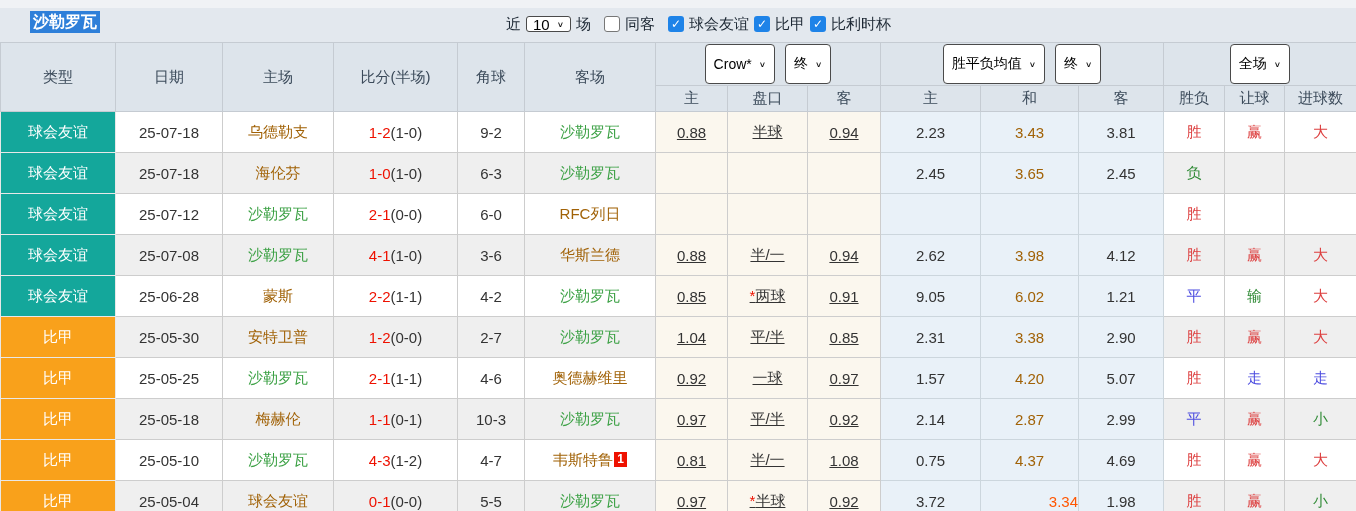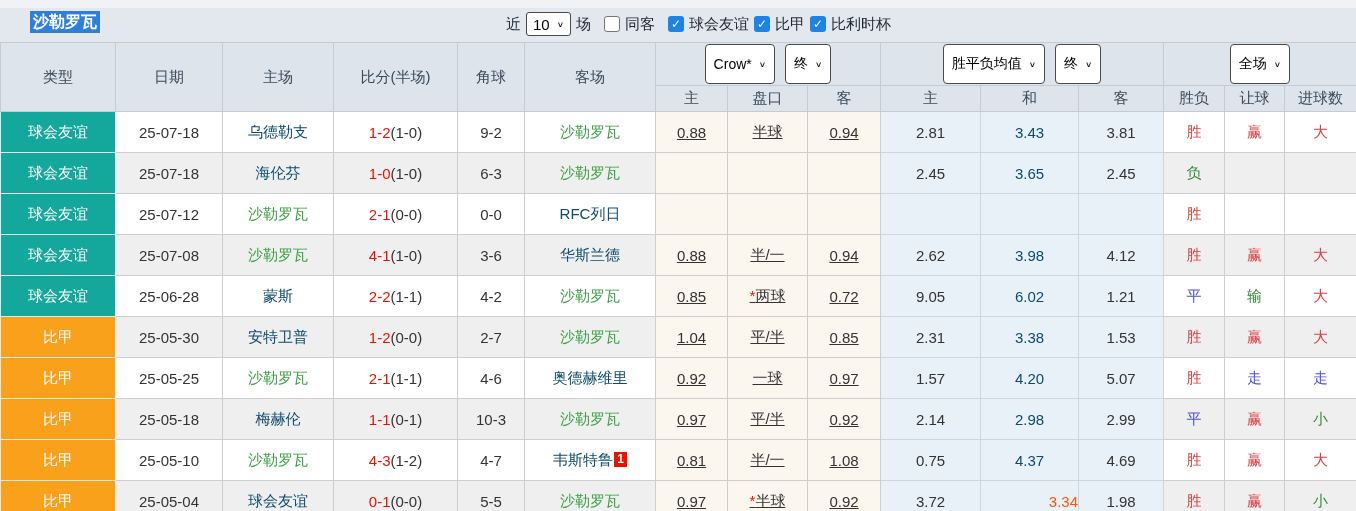--- a/index.html
+++ b/index.html
@@ -21,21 +21,21 @@
     font-weight:bold; font-size:16px; padding:1px 3px; line-height:20px;
   }
   .controls{
     position:absolute; left:506px; top:2px;
     display:flex; align-items:center; font-size:15px; color:#1c2733;
     gap:5px; height:28px;
   }
   .mini-select{
     display:inline-flex; align-items:center; gap:7px;
     background:#fff; border:1px solid #4a4a4a; border-radius:3px;
-    padding:1px 6px; height:24px; font-size:15px; color:#000; cursor:pointer;
+    padding:1px 6px; height:16px; font-size:15px; color:#000; cursor:pointer;
   }
   .chev{ font-size:10px; color:#111; transform:scaleY(.8); }
   .cb{
     width:16px; height:16px; border-radius:3px; display:inline-flex;
     align-items:center; justify-content:center; cursor:pointer; flex:0 0 auto;
   }
   .cb.unchecked{ background:#fff; border:1px solid #777; }
   .cb.checked{ background:var(--c-check_blue); color:#fff; font-size:12px; font-weight:bold; }
   .gap-l{ margin-left:8px; }
   
@@ -54,21 +54,21 @@
   }
   .group-flex{ display:flex; align-items:center; justify-content:center; gap:10px; }
   td{ border:1px solid #cdcdcd; height:41px; overflow:hidden; white-space:nowrap; }
   tr.odd td{ background:#fff; }
   tr.even td{ background:var(--c-row_grey); }
   td.col-odds{ background:var(--c-cream) !important;text-decoration:underline; }
   td.col-avg{ background:var(--c-pale_blue) !important; border-color:#ccd6dd; }
   td.type{ color:#fff; font-size:15px; }
   td.type[data-badge="teal"]{ background:var(--c-teal) !important; border-color:#e8e8e8;}
   td.type[data-badge="orange"]{ background:var(--c-orange) !important; border-color:#e8e8e8;}
-  [data-color="dark"]{ color:#0c4a6e; }
+  [data-color="dark"]{ color:#a16207; }
   [data-color="tgreen"]{ color:var(--c-team_green); }
   [data-color="red"]{ color:var(--c-res_red); }
   [data-color="green"]{ color:var(--c-res_green); }
   [data-color="blue"]{ color:var(--c-res_blue); }
   [data-color="orange"]{ color:var(--c-hl_orange);text-align:right; }
   .ft{ color:var(--c-score_red); }
   .ht{ color:#333;text-align:center; }
   .star{ color:var(--c-score_red); }
   .sup{
     display:inline-block; background:var(--c-score_red); color:#fff;
@@ -183,21 +183,21 @@
   <tr class="odd">
     <td class="type" data-badge="teal">球会友谊</td>
     <td class="date">25-07-18</td>
     <td data-color="dark">乌德勒支</td>
     <td><span class="ft">1-2</span><span class="ht">(1-0)</span></td>
     <td>9-2</td>
     <td><span data-color="tgreen">沙勒罗瓦</span></td>
     <td class="col-odds">0.88</td>
     <td class="col-odds"><span class="star"></span><span>半球</span></td>
     <td class="col-odds">0.94</td>
-    <td class="col-avg">2.81</td>
+    <td class="col-avg">2.23</td>
     <td class="col-avg" data-color="dark">3.43</td>
     <td class="col-avg">3.81</td>
     <td data-color="red">胜</td>
     <td data-color="red">赢</td>
     <td data-color="red">大</td>
   </tr>
 
   <tr class="even">
     <td class="type" data-badge="teal">球会友谊</td>
     <td class="date">25-07-18</td>
@@ -214,21 +214,21 @@
     <td data-color="green">负</td>
     <td data-color=""></td>
     <td data-color=""></td>
   </tr>
 
   <tr class="odd">
     <td class="type" data-badge="teal">球会友谊</td>
     <td class="date">25-07-12</td>
     <td data-color="tgreen">沙勒罗瓦</td>
     <td><span class="ft">2-1</span><span class="ht">(0-0)</span></td>
-    <td>0-0</td>
+    <td>6-0</td>
     <td><span data-color="dark">RFC列日</span></td>
     <td class="col-odds"></td>
     <td class="col-odds"><span class="star"></span><span></span></td>
     <td class="col-odds"></td>
     <td class="col-avg"></td>
     <td class="col-avg" data-color="dark"></td>
     <td class="col-avg"></td>
     <td data-color="red">胜</td>
     <td data-color=""></td>
     <td data-color=""></td>
@@ -254,42 +254,42 @@
 
   <tr class="odd">
     <td class="type" data-badge="teal">球会友谊</td>
     <td class="date">25-06-28</td>
     <td data-color="dark">蒙斯</td>
     <td><span class="ft">2-2</span><span class="ht">(1-1)</span></td>
     <td>4-2</td>
     <td><span data-color="tgreen">沙勒罗瓦</span></td>
     <td class="col-odds">0.85</td>
     <td class="col-odds"><span class="star">*</span><span>两球</span></td>
-    <td class="col-odds">0.72</td>
+    <td class="col-odds">0.91</td>
     <td class="col-avg">9.05</td>
     <td class="col-avg" data-color="dark">6.02</td>
     <td class="col-avg">1.21</td>
     <td data-color="blue">平</td>
     <td data-color="green">输</td>
     <td data-color="red">大</td>
   </tr>
 
   <tr class="even">
     <td class="type" data-badge="orange">比甲</td>
     <td class="date">25-05-30</td>
     <td data-color="dark">安特卫普</td>
     <td><span class="ft">1-2</span><span class="ht">(0-0)</span></td>
     <td>2-7</td>
     <td><span data-color="tgreen">沙勒罗瓦</span></td>
     <td class="col-odds">1.04</td>
     <td class="col-odds"><span class="star"></span><span>平/半</span></td>
     <td class="col-odds">0.85</td>
     <td class="col-avg">2.31</td>
     <td class="col-avg" data-color="dark">3.38</td>
-    <td class="col-avg">1.53</td>
+    <td class="col-avg">2.90</td>
     <td data-color="red">胜</td>
     <td data-color="red">赢</td>
     <td data-color="red">大</td>
   </tr>
 
   <tr class="odd">
     <td class="type" data-badge="orange">比甲</td>
     <td class="date">25-05-25</td>
     <td data-color="tgreen">沙勒罗瓦</td>
     <td><span class="ft">2-1</span><span class="ht">(1-1)</span></td>
@@ -310,21 +310,21 @@
     <td class="type" data-badge="orange">比甲</td>
     <td class="date">25-05-18</td>
     <td data-color="dark">梅赫伦</td>
     <td><span class="ft">1-1</span><span class="ht">(0-1)</span></td>
     <td>10-3</td>
     <td><span data-color="tgreen">沙勒罗瓦</span></td>
     <td class="col-odds">0.97</td>
     <td class="col-odds"><span class="star"></span><span>平/半</span></td>
     <td class="col-odds">0.92</td>
     <td class="col-avg">2.14</td>
-    <td class="col-avg" data-color="dark">2.98</td>
+    <td class="col-avg" data-color="dark">2.87</td>
     <td class="col-avg">2.99</td>
     <td data-color="blue">平</td>
     <td data-color="red">赢</td>
     <td data-color="green">小</td>
   </tr>
 
   <tr class="odd">
     <td class="type" data-badge="orange">比甲</td>
     <td class="date">25-05-10</td>
     <td data-color="tgreen">沙勒罗瓦</td>

